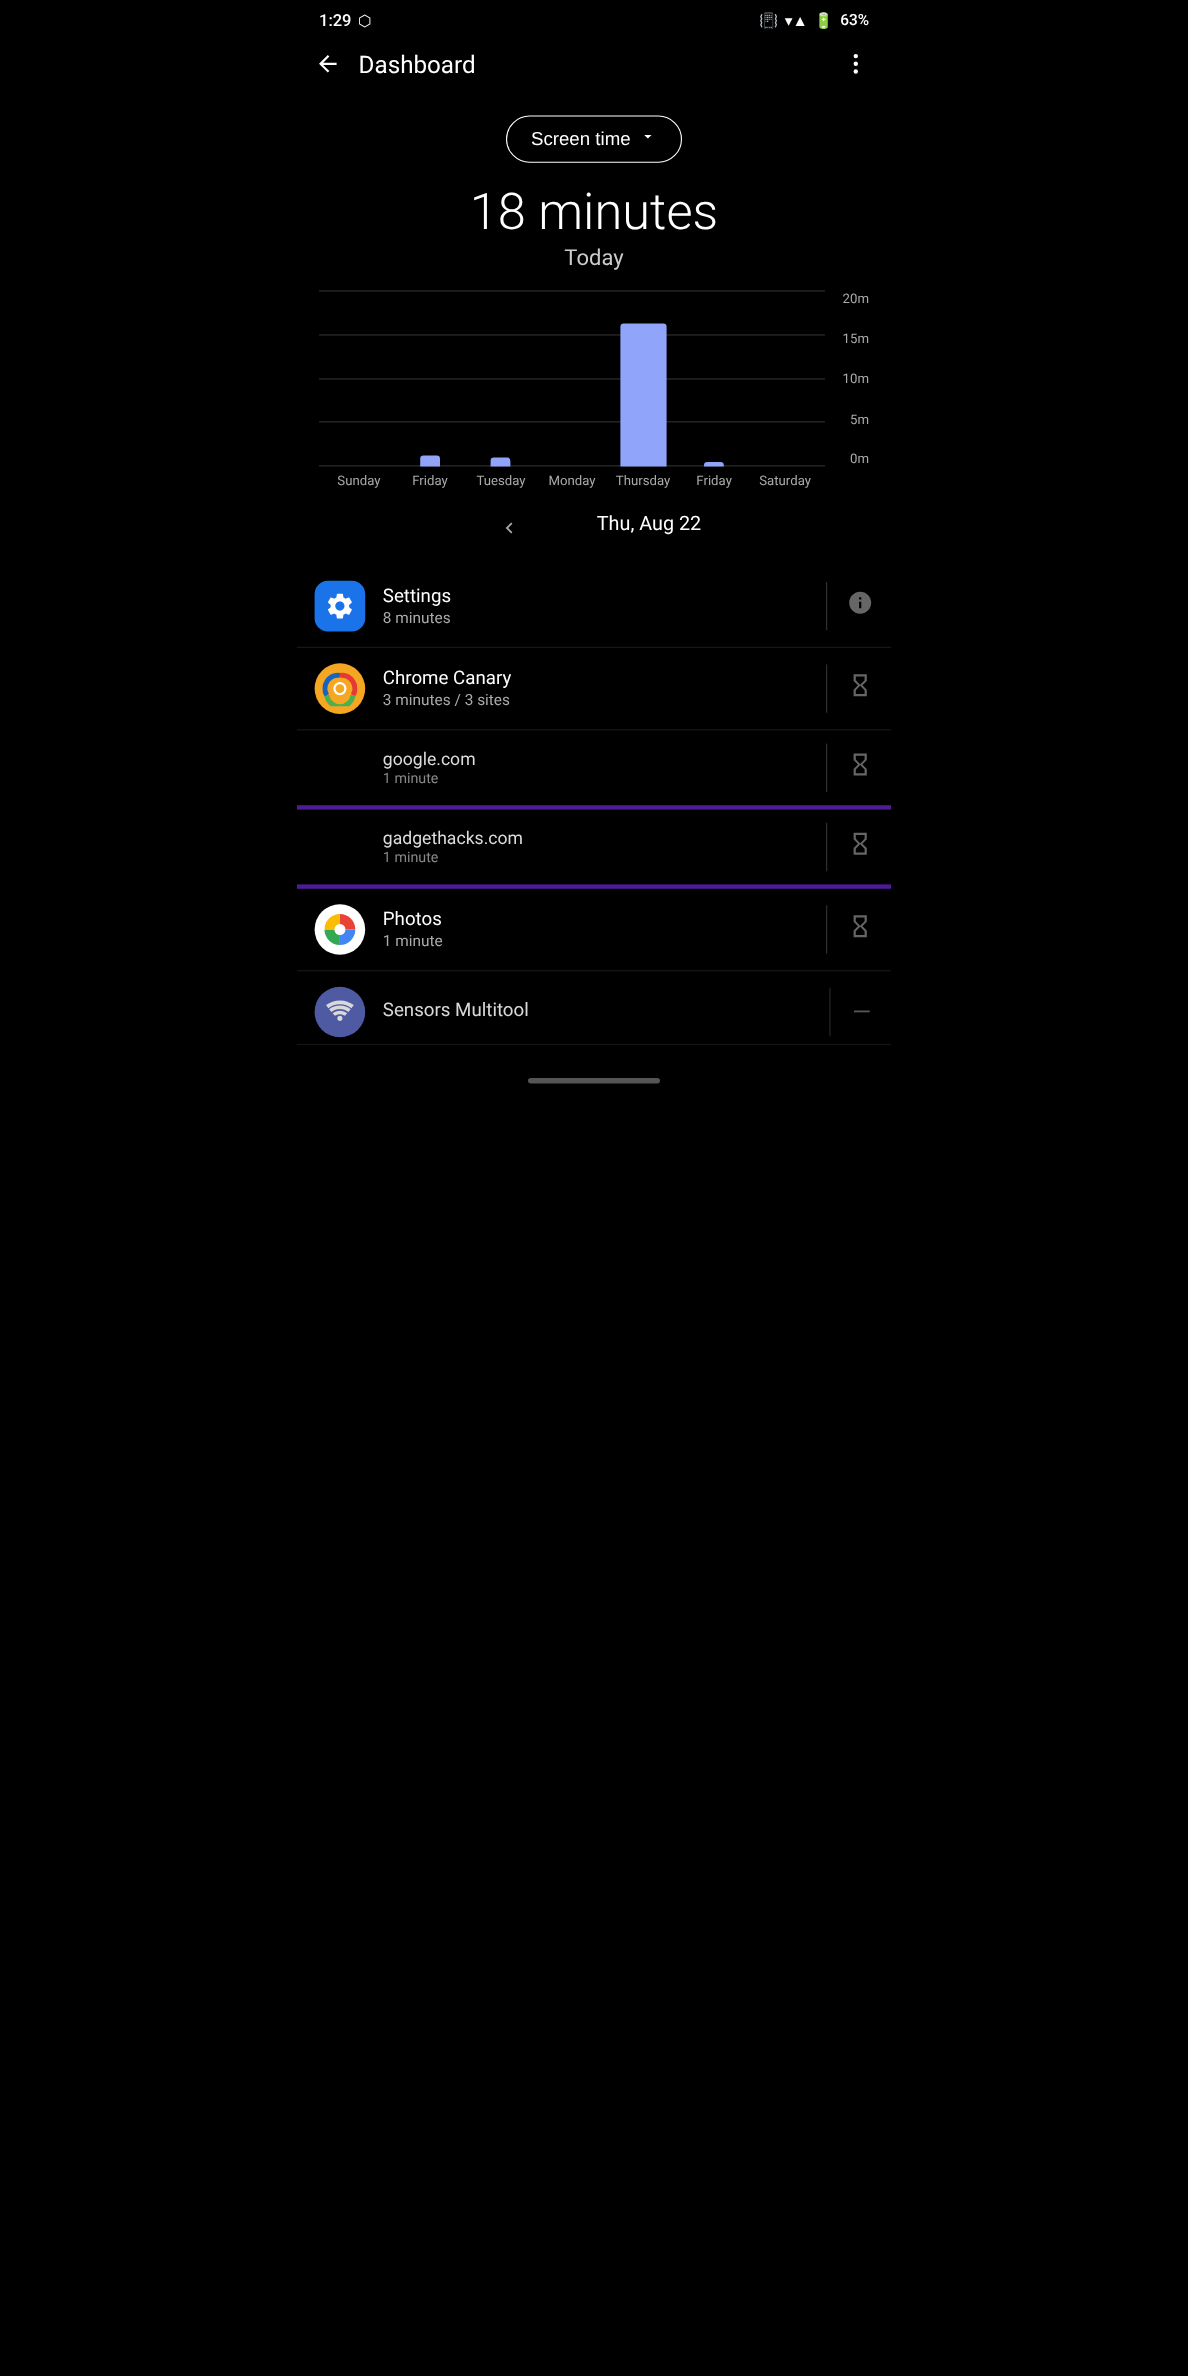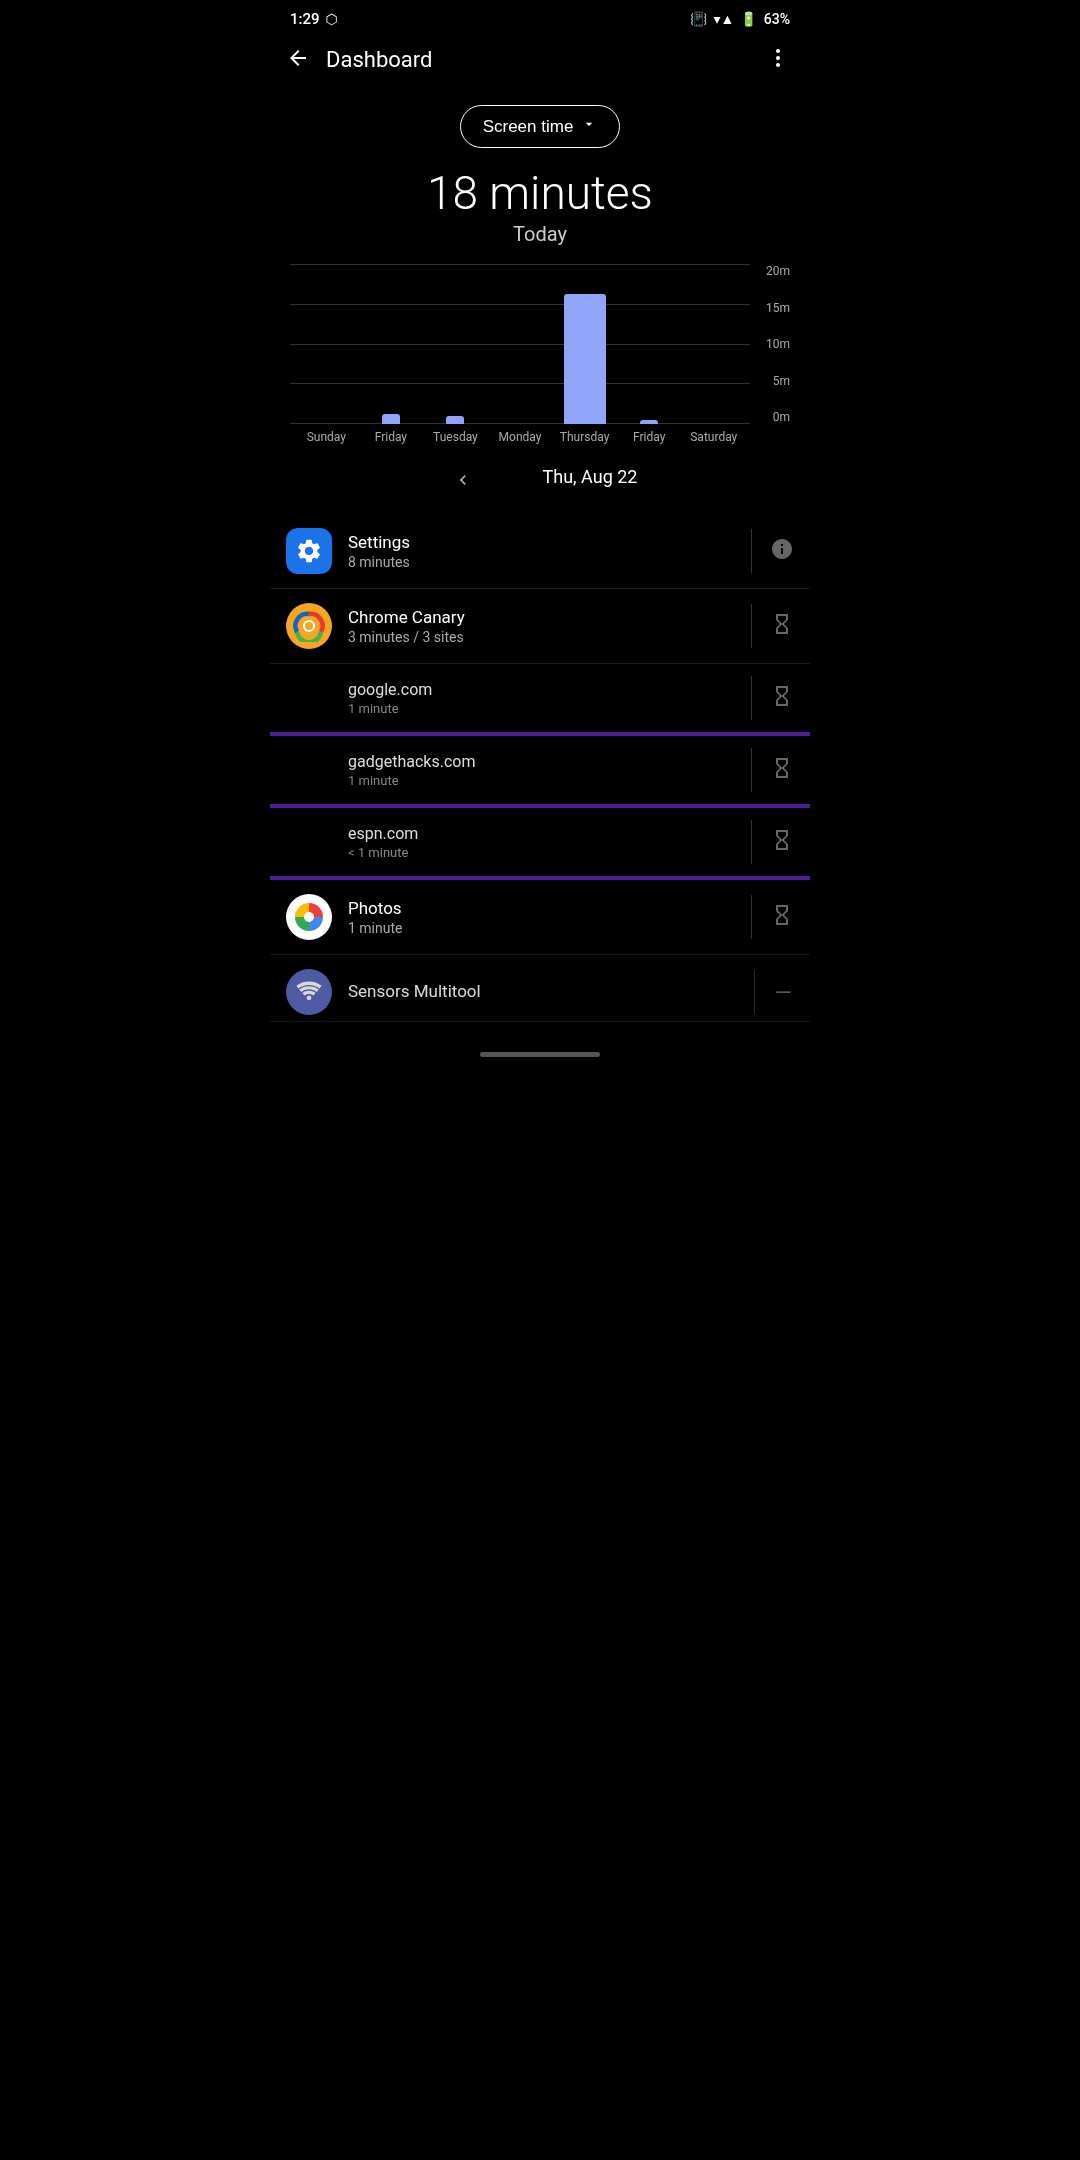--- a/index.html
+++ b/index.html
@@ -411,34 +411,20 @@
     <div class="app-action">
       <div class="divider-v"></div>
       <span class="hourglass-icon">
         <svg width="24" height="24" viewBox="0 0 24 24" fill="#666">
           <path d="M6 2v6l4 4-4 4v6h12v-6l-4-4 4-4V2H6zm10 14.5V20H8v-3.5l4-4 4 4zm-4-5l-4-4V4h8v3.5l-4 4z"></path>
         </svg>
       </span>
     </div>
   </div>
 
-  <div class="sub-item">
-    <div class="app-info">
-      <div class="app-name">espn.com</div>
-      <div class="app-time">&lt; 1 minute</div>
-    </div>
-    <div class="app-action">
-      <div class="divider-v"></div>
-      <span class="hourglass-icon">
-        <svg width="24" height="24" viewBox="0 0 24 24" fill="#666">
-          <path d="M6 2v6l4 4-4 4v6h12v-6l-4-4 4-4V2H6zm10 14.5V20H8v-3.5l4-4 4 4zm-4-5l-4-4V4h8v3.5l-4 4z"></path>
-        </svg>
-      </span>
-    </div>
-  </div>
 
   <div class="app-item">
     <div class="photos-icon-bg">
       <svg width="38" height="38" viewBox="0 0 38 38">
 
         <path d="M19 19 L19 5 A14 14 0 0 1 33 19 Z" fill="#ea4335"></path>
 
         <path d="M19 19 L33 19 A14 14 0 0 1 19 33 Z" fill="#4285f4"></path>
 
         <path d="M19 19 L19 33 A14 14 0 0 1 5 19 Z" fill="#34a853"></path>

